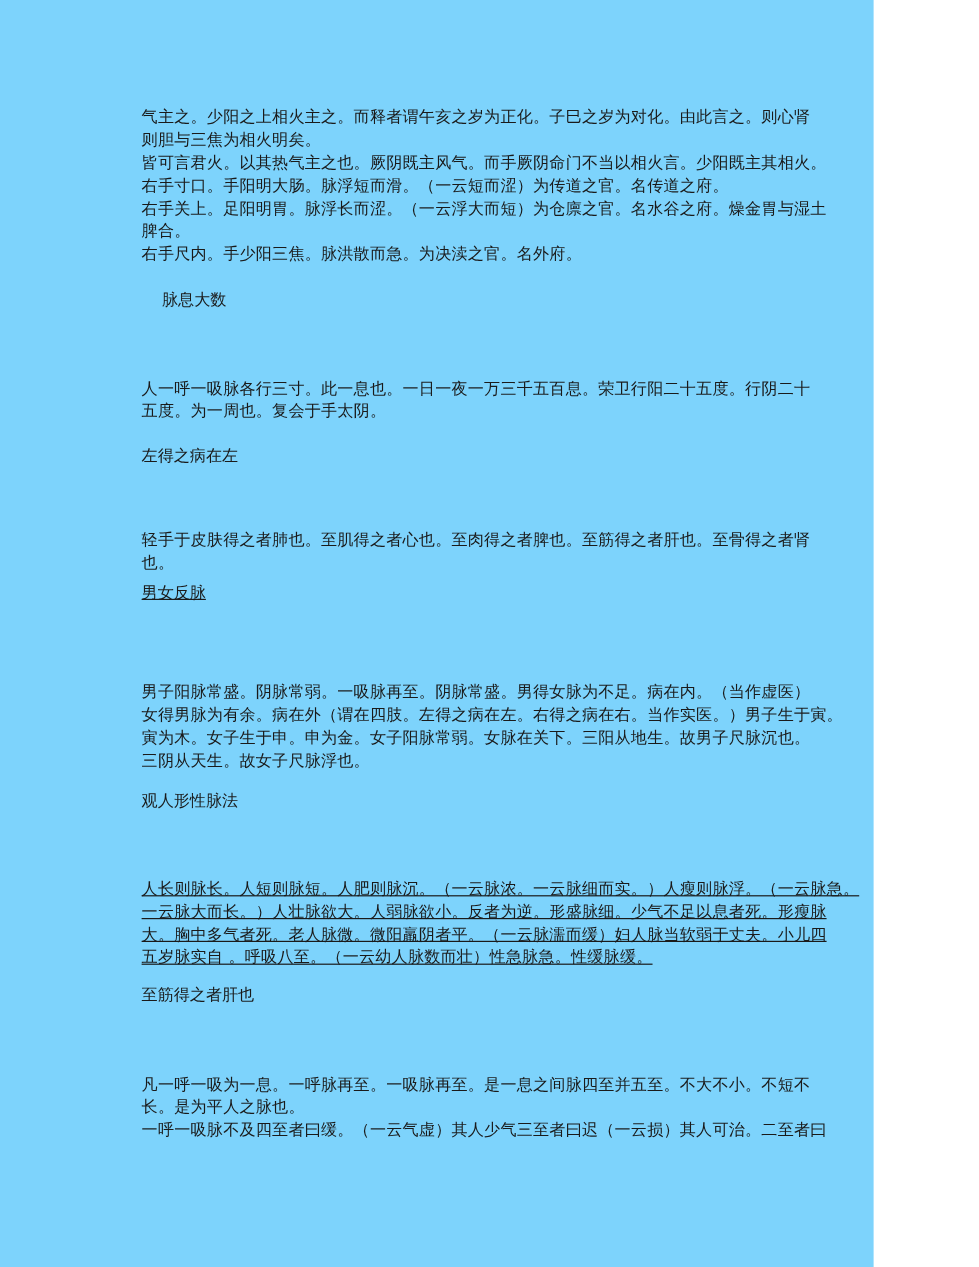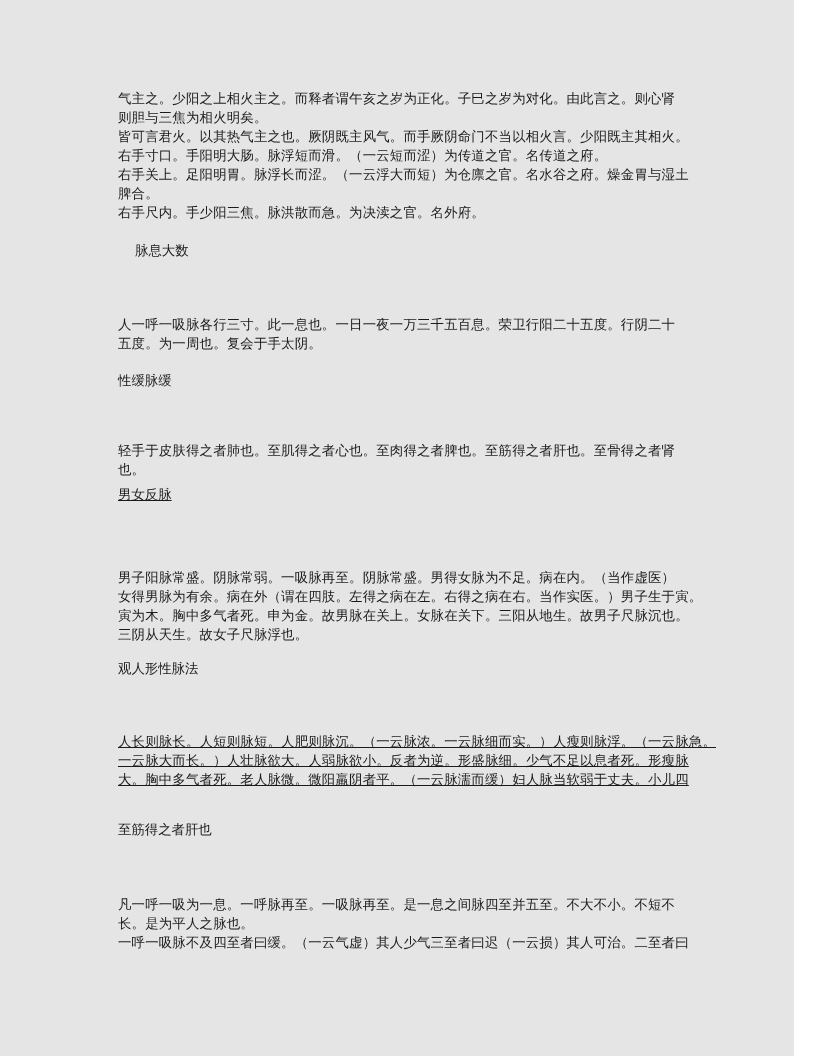--- a/index.html
+++ b/index.html
@@ -11,23 +11,23 @@
       width: 816px;
       height: 1056px;
       position: relative;
       overflow: hidden;
       font-family: "DejaVu Serif", "Liberation Serif", serif;
       color: #1a1a1a;
     }
     .page {
       position: absolute;
       left: 0; top: 0;
-      width: 794px;
+      width: 728px;
       height: 1056px;
-      background: #e5e5e5;
+      background: #7dd3fc;
     }
     .block {
       position: absolute;
       left: 118px;
       width: 586px;
       font-size: 13.4px;
       line-height: 19px;
       letter-spacing: 0.2px;
       word-break: break-all;
       text-align: justify;
@@ -66,39 +66,40 @@
   <div class="block" style="top:203px;">
     <span class="line">右手尺内。手少阳三焦。脉洪散而急。为决渎之官。名外府。</span>
   </div>
 
   <div class="heading" style="top:241px;margin-left:17px;">脉息大数</div>
   <div class="block" style="top:315px;">
     <span class="line">人一呼一吸脉各行三寸。此一息也。一日一夜一万三千五百息。荣卫行阳二十五度。行阴二十</span>
     <span class="line">五度。为一周也。复会于手太阴。</span>
   </div>
 
-  <div class="heading" style="top:371px;">性缓脉缓</div>
+  <div class="heading" style="top:371px;">左得之病在左</div>
   <div class="block" style="top:441px;">
     <span class="line">轻手于皮肤得之者肺也。至肌得之者心也。至肉得之者脾也。至筋得之者肝也。至骨得之者肾</span>
     <span class="line">也。</span>
   </div>
 
   <div class="heading" style="top:485px;text-decoration:underline;">男女反脉</div>
   <div class="block" style="top:568px;">
     <span class="line">男子阳脉常盛。阴脉常弱。一吸脉再至。阴脉常盛。男得女脉为不足。病在内。（当作虚医）</span>
     <span class="line">女得男脉为有余。病在外（谓在四肢。左得之病在左。右得之病在右。当作实医。）男子生于寅。</span>
-    <span class="line">寅为木。胸中多气者死。申为金。故男脉在关上。女脉在关下。三阳从地生。故男子尺脉沉也。</span>
+    <span class="line">寅为木。女子生于申。申为金。女子阳脉常弱。女脉在关下。三阳从地生。故男子尺脉沉也。</span>
     <span class="line">三阴从天生。故女子尺脉浮也。</span>
   </div>
 
   <div class="heading" style="top:659px;">观人形性脉法</div>
   <div class="block" style="top:732px;text-decoration:underline;">
     <span class="line">人长则脉长。人短则脉短。人肥则脉沉。（一云脉浓。一云脉细而实。）人瘦则脉浮。（一云脉急。</span>
     <span class="line">一云脉大而长。）人壮脉欲大。人弱脉欲小。反者为逆。形盛脉细。少气不足以息者死。形瘦脉</span>
     <span class="line">大。胸中多气者死。老人脉微。微阳羸阴者平。（一云脉濡而缓）妇人脉当软弱于丈夫。小儿四</span>
+    <span class="line">五岁脉实自  。呼吸八至。（一云幼人脉数而壮）性急脉急。性缓脉缓。</span>
   </div>
 
   <div class="heading" style="top:820px;">至筋得之者肝也</div>
   <div class="block" style="top:895px;">
     <span class="line">凡一呼一吸为一息。一呼脉再至。一吸脉再至。是一息之间脉四至并五至。不大不小。不短不</span>
     <span class="line">长。是为平人之脉也。</span>
     <span class="line">一呼一吸脉不及四至者曰缓。（一云气虚）其人少气三至者曰迟（一云损）其人可治。二至者曰</span>
   </div>
 
 </div>

